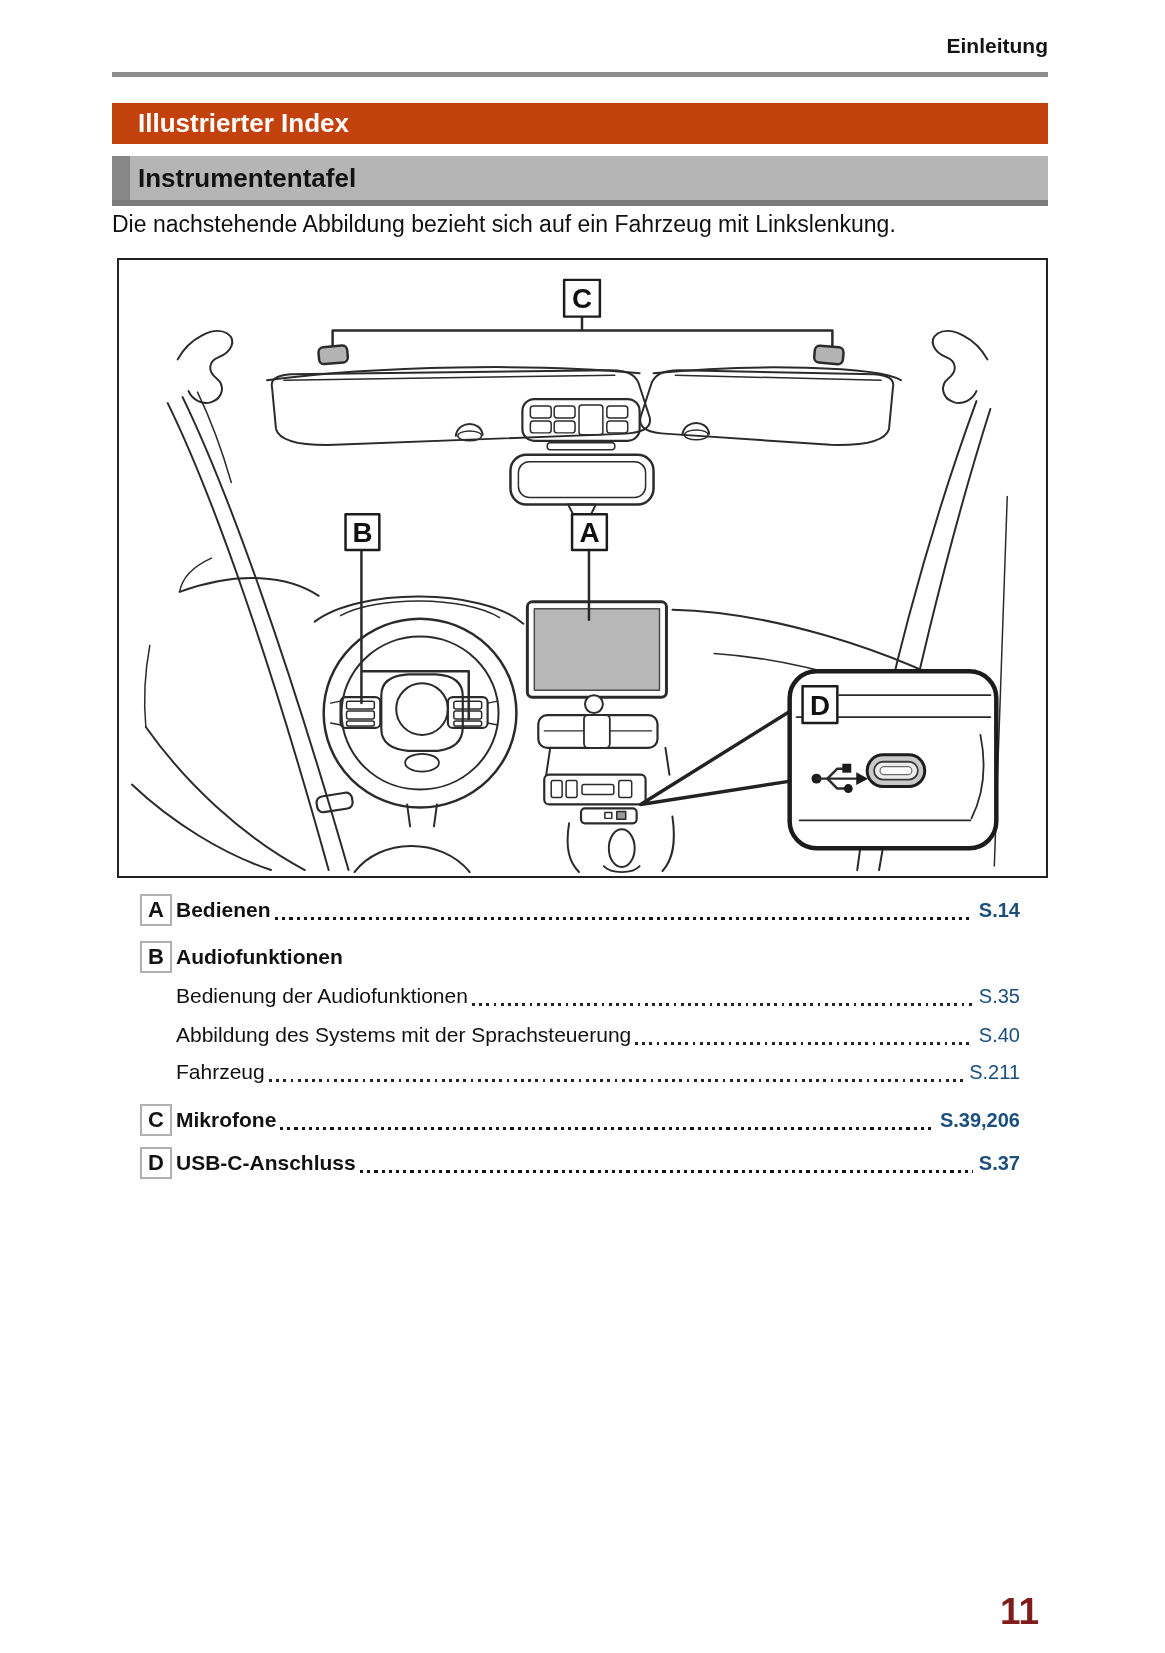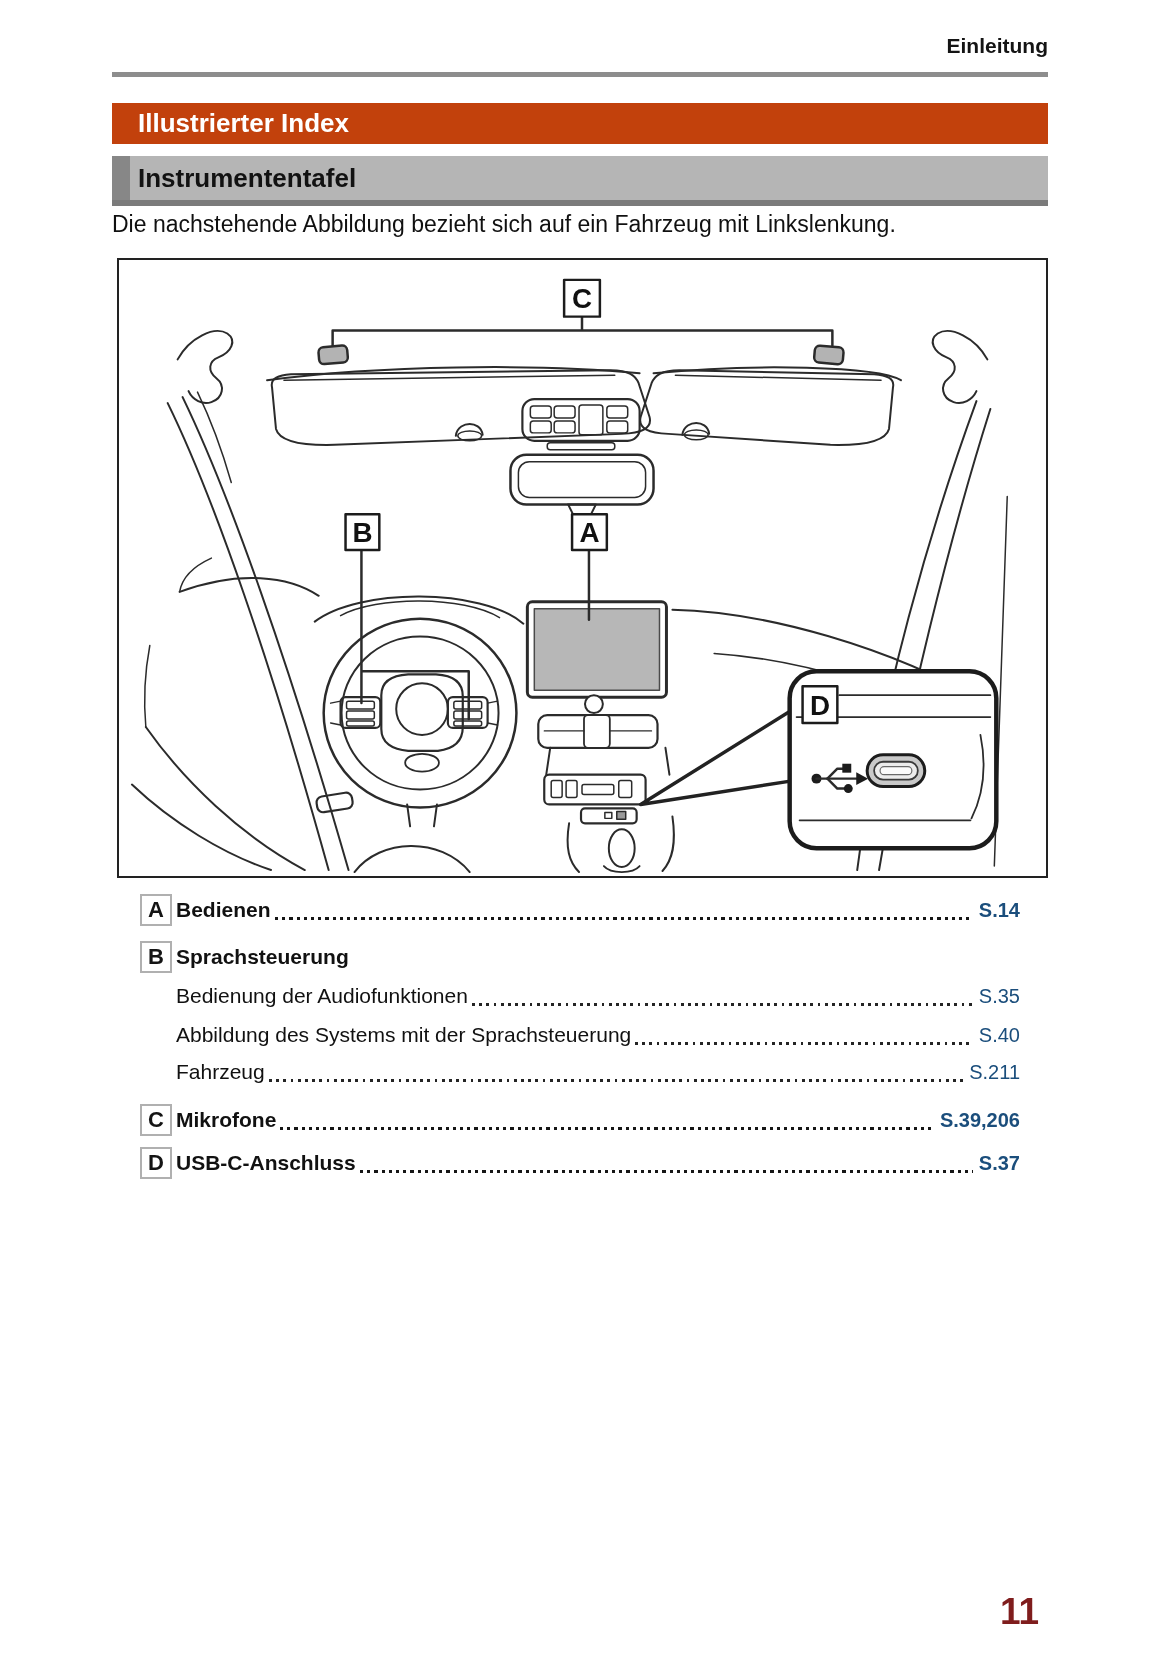--- a/index.html
+++ b/index.html
@@ -253,21 +253,21 @@
       </span>
     <span class="lbl b">Bedienen</span>
     <span class="leader"></span>
     <span class="ref b">S.14</span>
   </div>
 
   <div class="abs row" style="top:940px">
     <span class="lbox">
         <span>B</span>
       </span>
-    <span class="lbl b">Sprachsteuerung</span>
+    <span class="lbl b">Audiofunktionen</span>
   </div>
 
   <div class="abs row sub" style="top:979px">
     <span class="lbl">Bedienung der Audiofunktionen</span>
     <span class="leader thin"></span>
     <span class="ref">S.35</span>
   </div>
 
   <div class="abs row sub" style="top:1018px">
     <span class="lbl">Abbildung des Systems mit der Sprachsteuerung</span>

